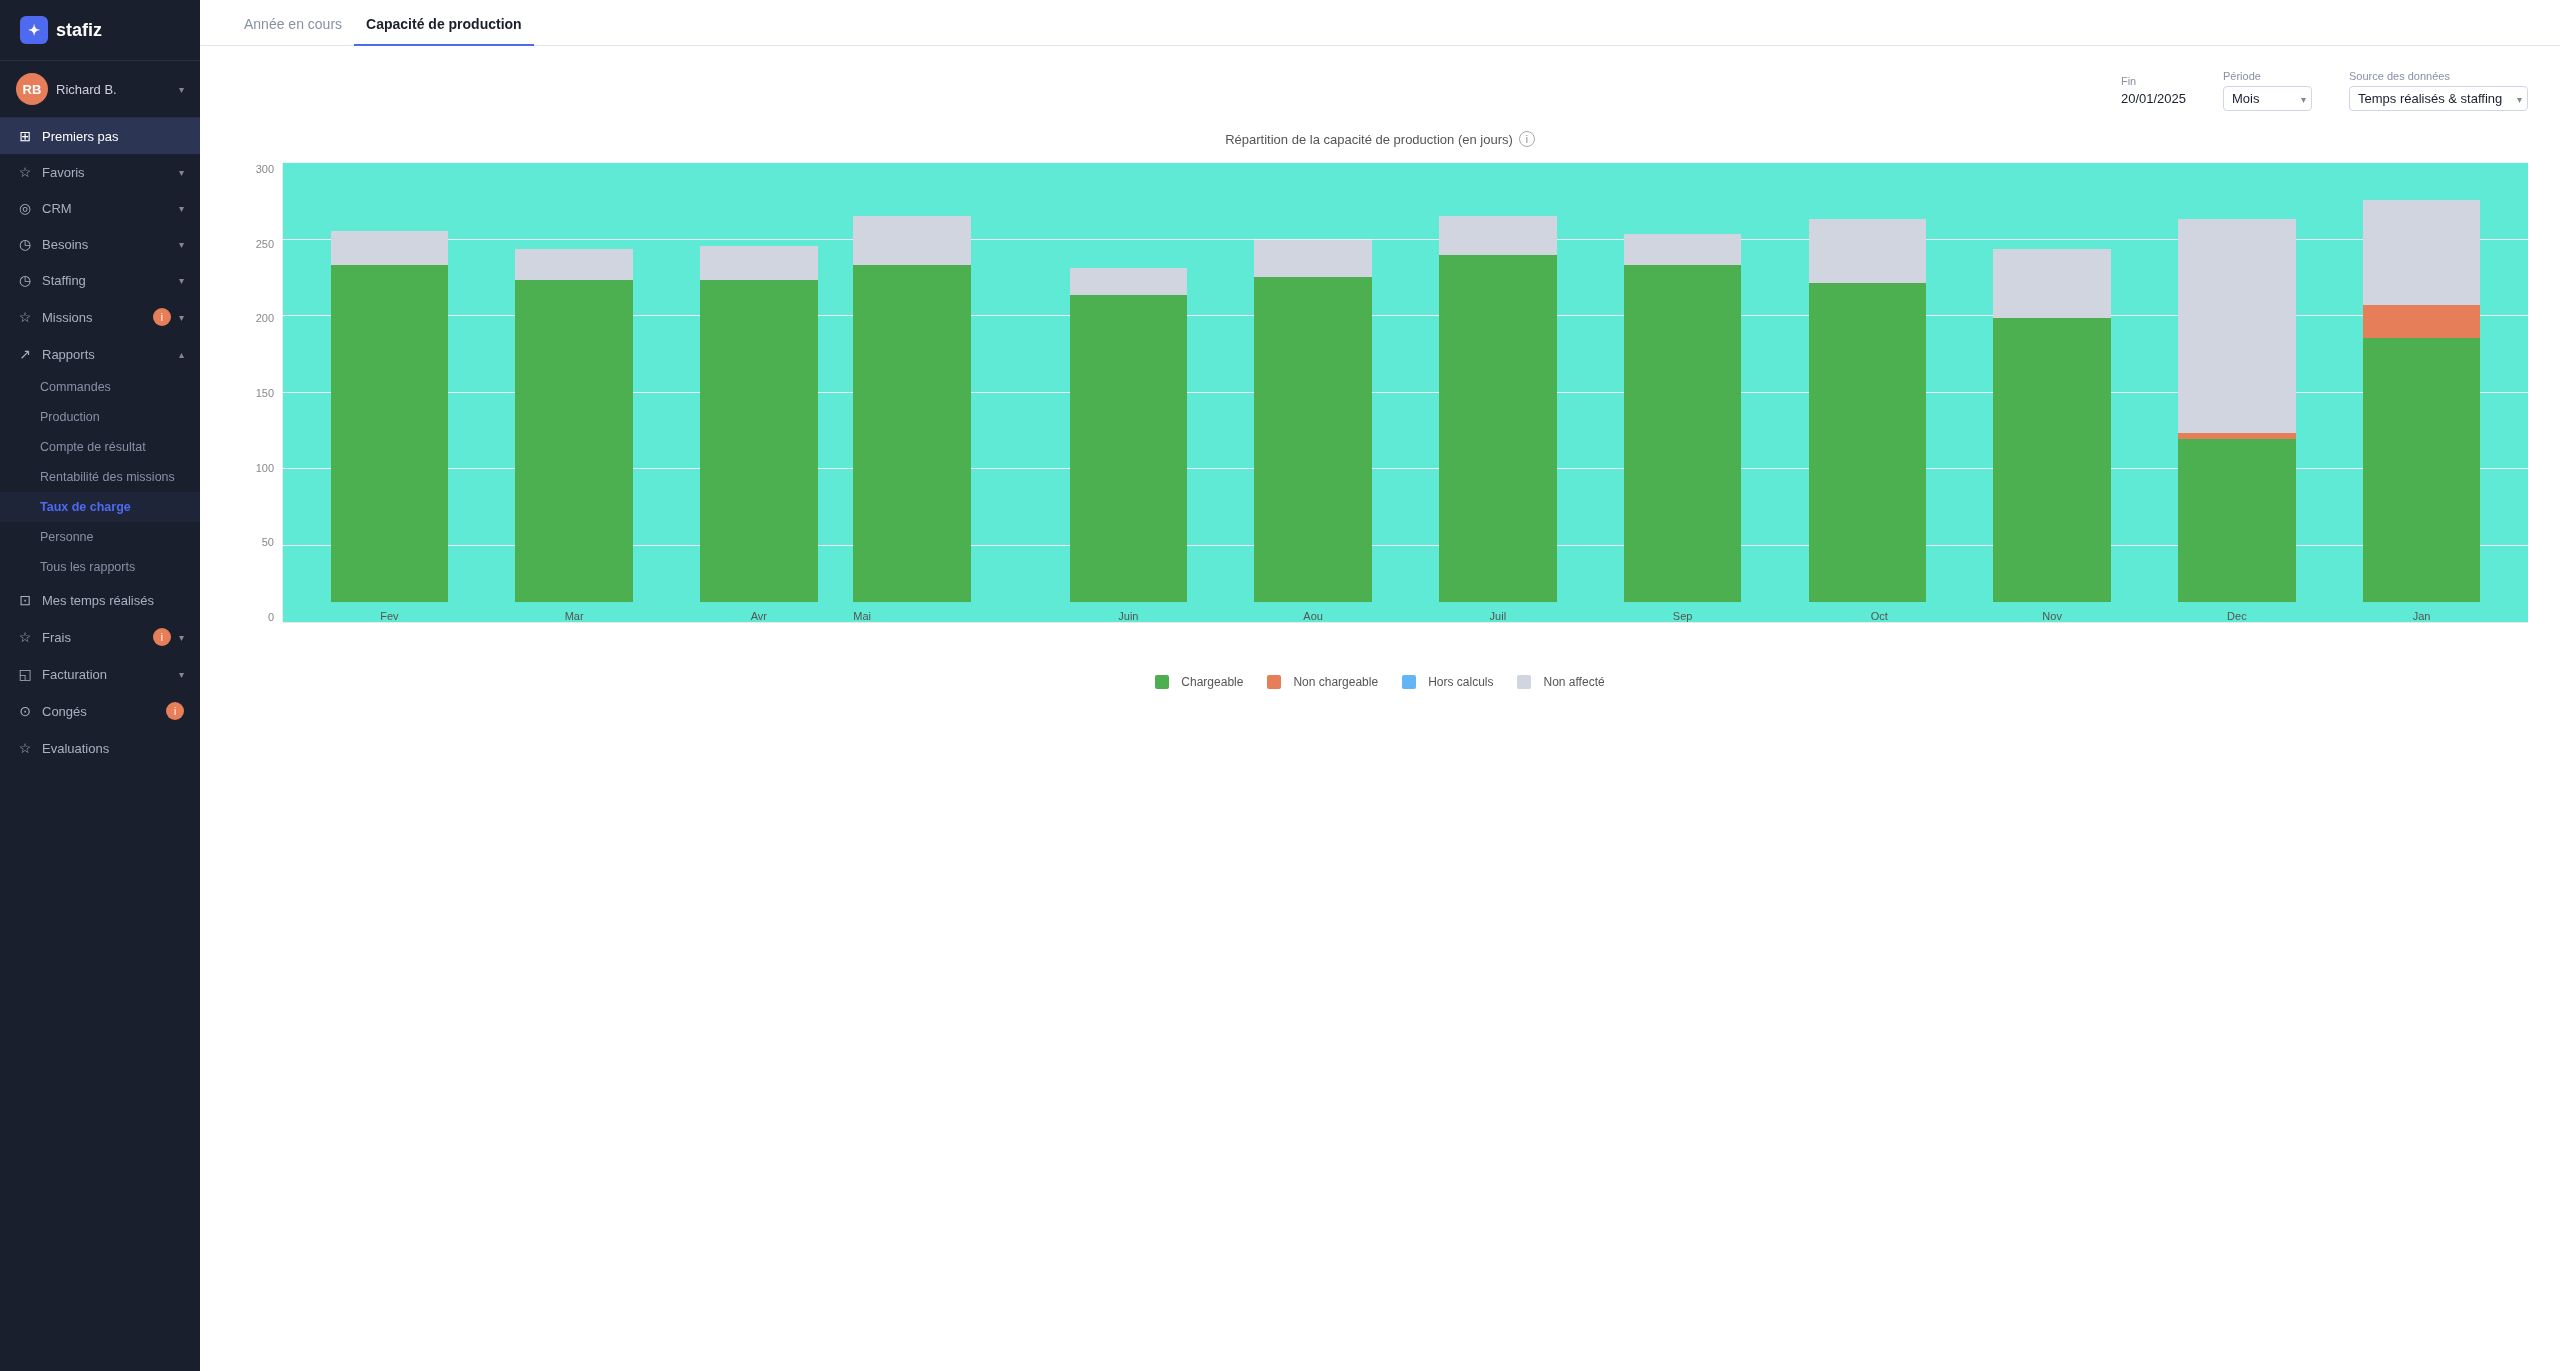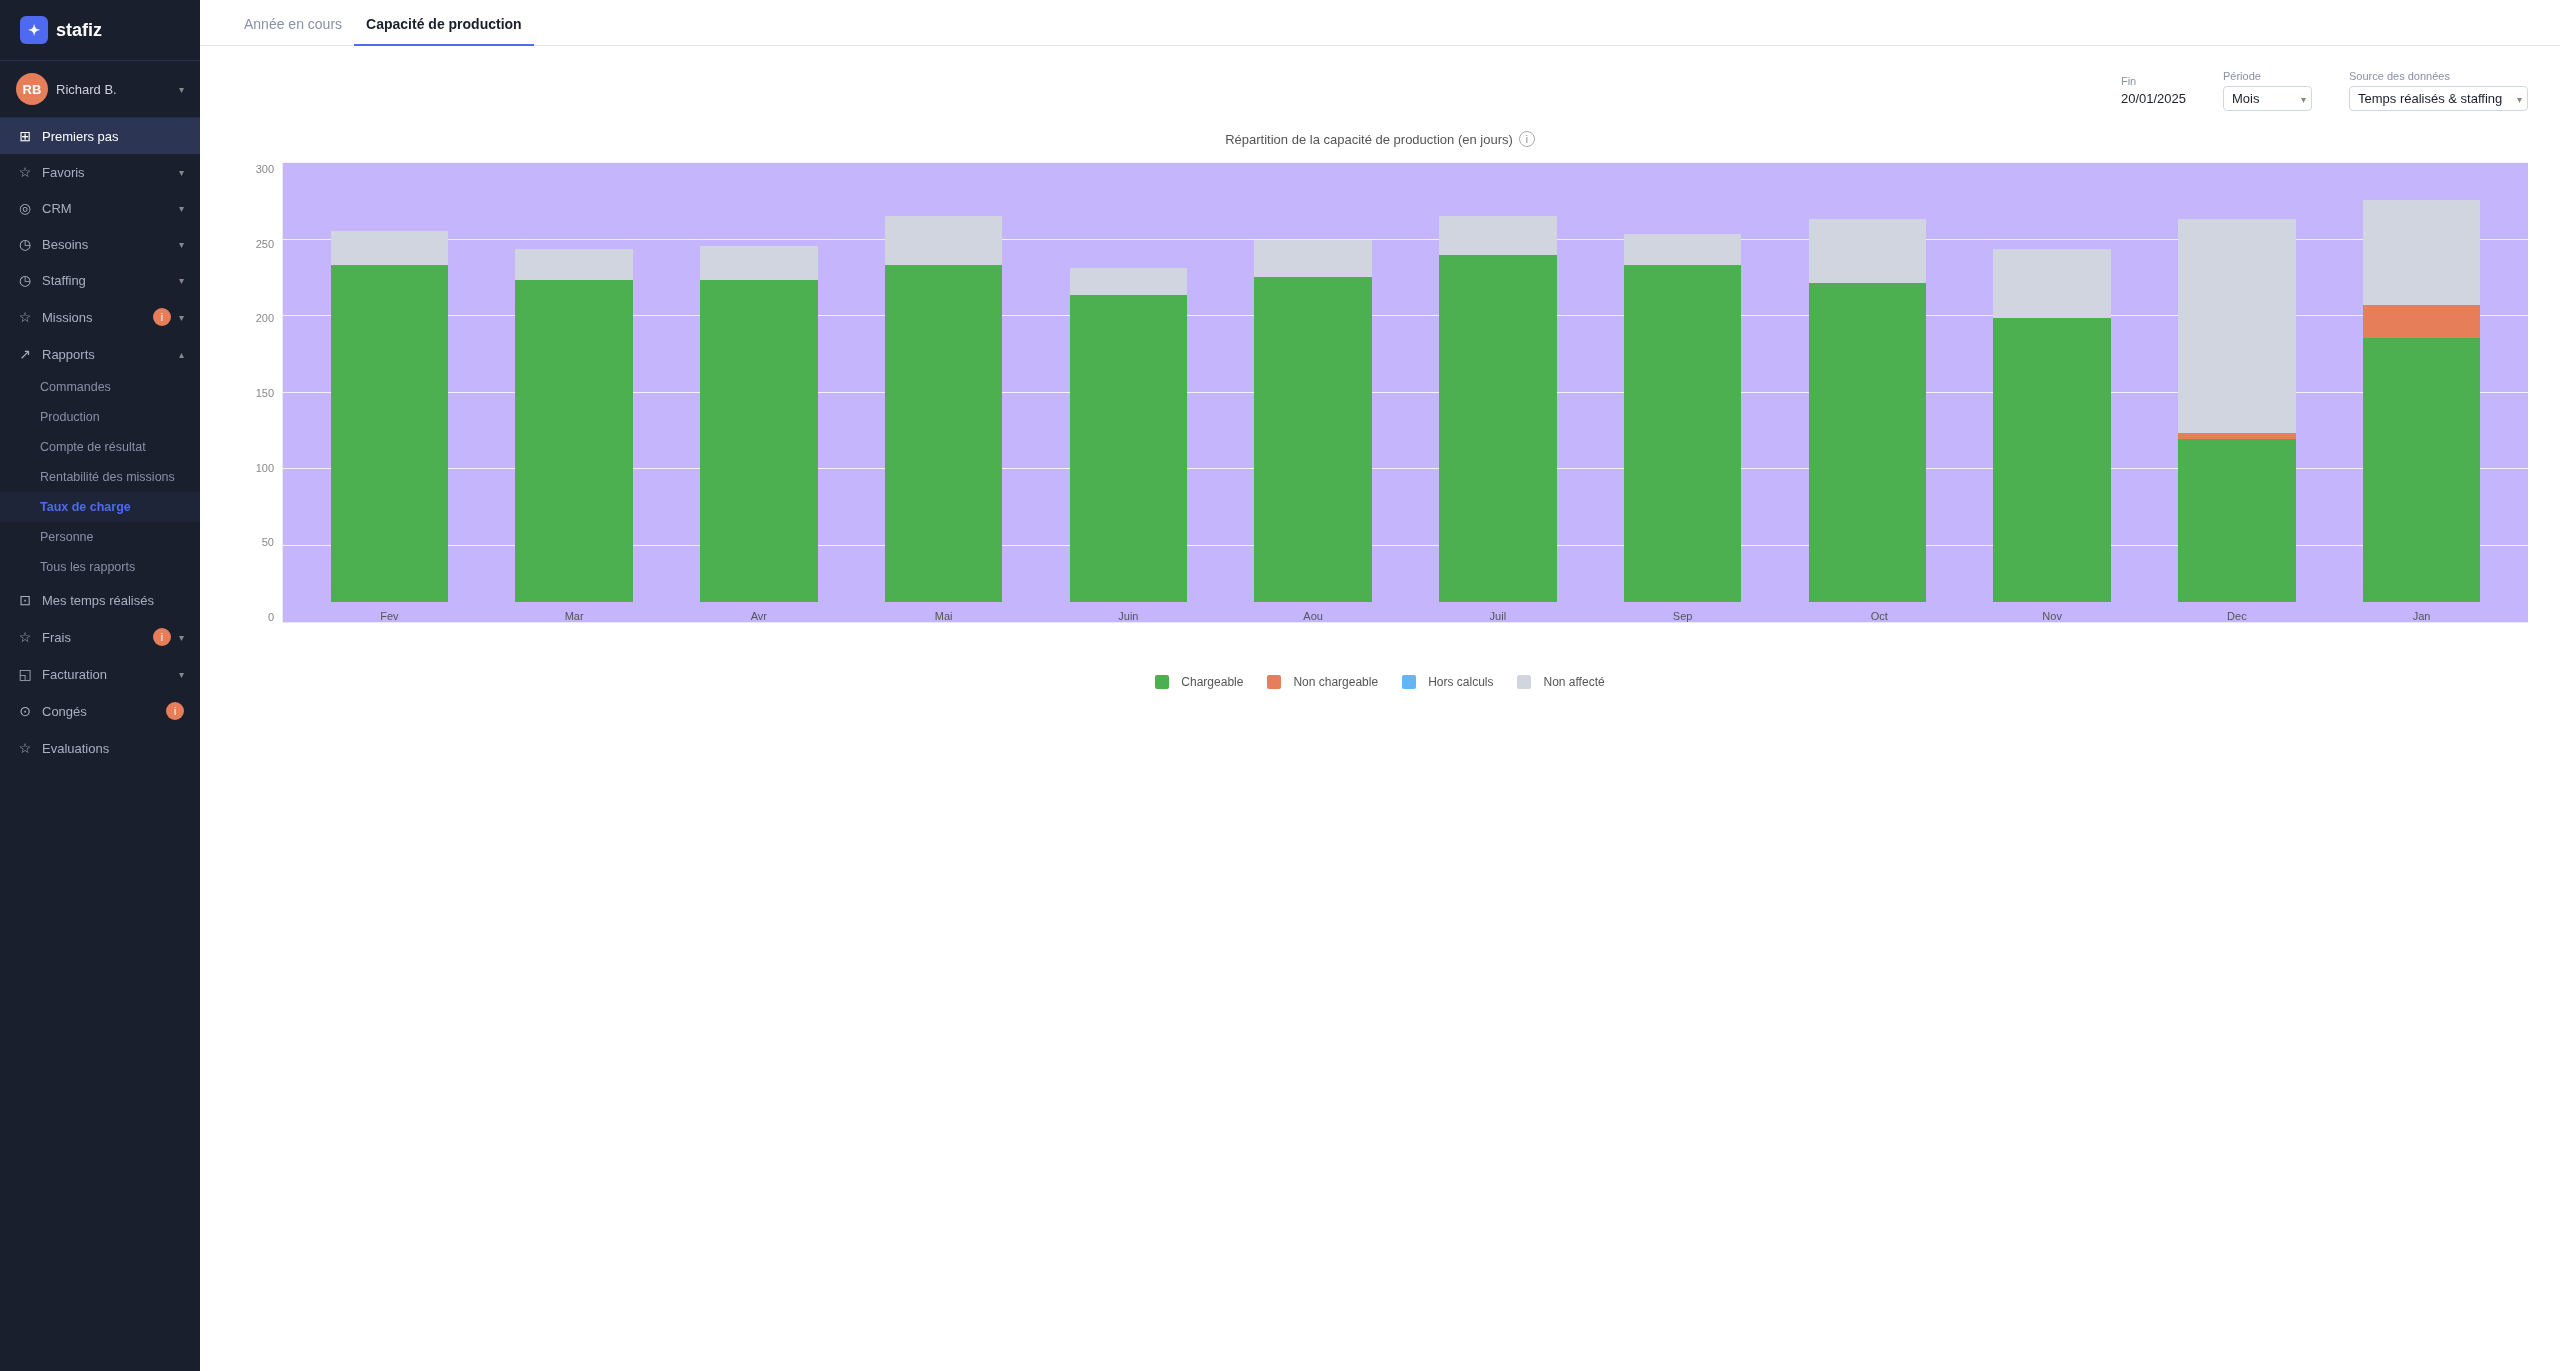--- a/index.html
+++ b/index.html
@@ -306,21 +306,21 @@
         <div style="display:flex;position:relative;padding-left:50px;padding-bottom:36px;">
           <div style="position:absolute;left:0;top:0;bottom:36px;width:50px;display:flex;flex-direction:column;justify-content:space-between;align-items:flex-end;padding-right:8px;">
             <span style="font-size:11px;color:#888;">300</span>
             <span style="font-size:11px;color:#888;">250</span>
             <span style="font-size:11px;color:#888;">200</span>
             <span style="font-size:11px;color:#888;">150</span>
             <span style="font-size:11px;color:#888;">100</span>
             <span style="font-size:11px;color:#888;">50</span>
             <span style="font-size:11px;color:#888;">0</span>
           </div>
-          <div style="flex:1;position:relative;height:460px;border-left:1px solid #e8eaf0;border-bottom:1px solid #e8eaf0;display:flex;align-items:flex-end;gap:4px;padding:0 16px;background:#c4b5fd;">
+          <div style="flex:1;position:relative;height:460px;border-left:1px solid #e8eaf0;border-bottom:1px solid #e8eaf0;display:flex;align-items:flex-end;gap:4px;padding:0 16px;background:#5eead4;">
             <div style="position:absolute;left:0;right:0;bottom:100%;height:1px;background:#f0f2f7;"></div>
             <div style="position:absolute;left:0;right:0;bottom:83.33333333333334%;height:1px;background:#f0f2f7;"></div>
             <div style="position:absolute;left:0;right:0;bottom:66.66666666666666%;height:1px;background:#f0f2f7;"></div>
             <div style="position:absolute;left:0;right:0;bottom:50%;height:1px;background:#f0f2f7;"></div>
             <div style="position:absolute;left:0;right:0;bottom:33.33333333333333%;height:1px;background:#f0f2f7;"></div>
             <div style="position:absolute;left:0;right:0;bottom:16.666666666666664%;height:1px;background:#f0f2f7;"></div>
             <div style="flex:1;display:flex;flex-direction:column;align-items:center;">
               <div style="width:65%;display:flex;flex-direction:column-reverse;height:371.06666666666666px;position:relative;">
                 <div style="width:100%;height:337.3333333333333px;background:#4caf50;"></div>
                 <div style="width:100%;height:33.733333333333334px;background:#d0d5e0;"></div>
@@ -334,21 +334,21 @@
               </div>
               <span style="margin-top:8px;font-size:11px;color:#555;">Mar</span>
             </div>
             <div style="flex:1;display:flex;flex-direction:column;align-items:center;">
               <div style="width:65%;display:flex;flex-direction:column-reverse;height:355.73333333333335px;position:relative;">
                 <div style="width:100%;height:322px;background:#4caf50;"></div>
                 <div style="width:100%;height:33.733333333333334px;background:#d0d5e0;"></div>
               </div>
               <span style="margin-top:8px;font-size:11px;color:#555;">Avr</span>
             </div>
-            <div style="flex:1;display:flex;flex-direction:column;align-items:center;">
+            <div style="flex:1;display:flex;flex-direction:column;">
               <div style="width:65%;display:flex;flex-direction:column-reverse;height:386.4px;position:relative;">
                 <div style="width:100%;height:337.3333333333333px;background:#4caf50;"></div>
                 <div style="width:100%;height:49.06666666666667px;background:#d0d5e0;"></div>
               </div>
               <span style="margin-top:8px;font-size:11px;color:#555;">Mai</span>
             </div>
             <div style="flex:1;display:flex;flex-direction:column;align-items:center;">
               <div style="width:65%;display:flex;flex-direction:column-reverse;height:334.26666666666665px;position:relative;">
                 <div style="width:100%;height:306.66666666666663px;background:#4caf50;"></div>
                 <div style="width:100%;height:27.599999999999998px;background:#d0d5e0;"></div>

